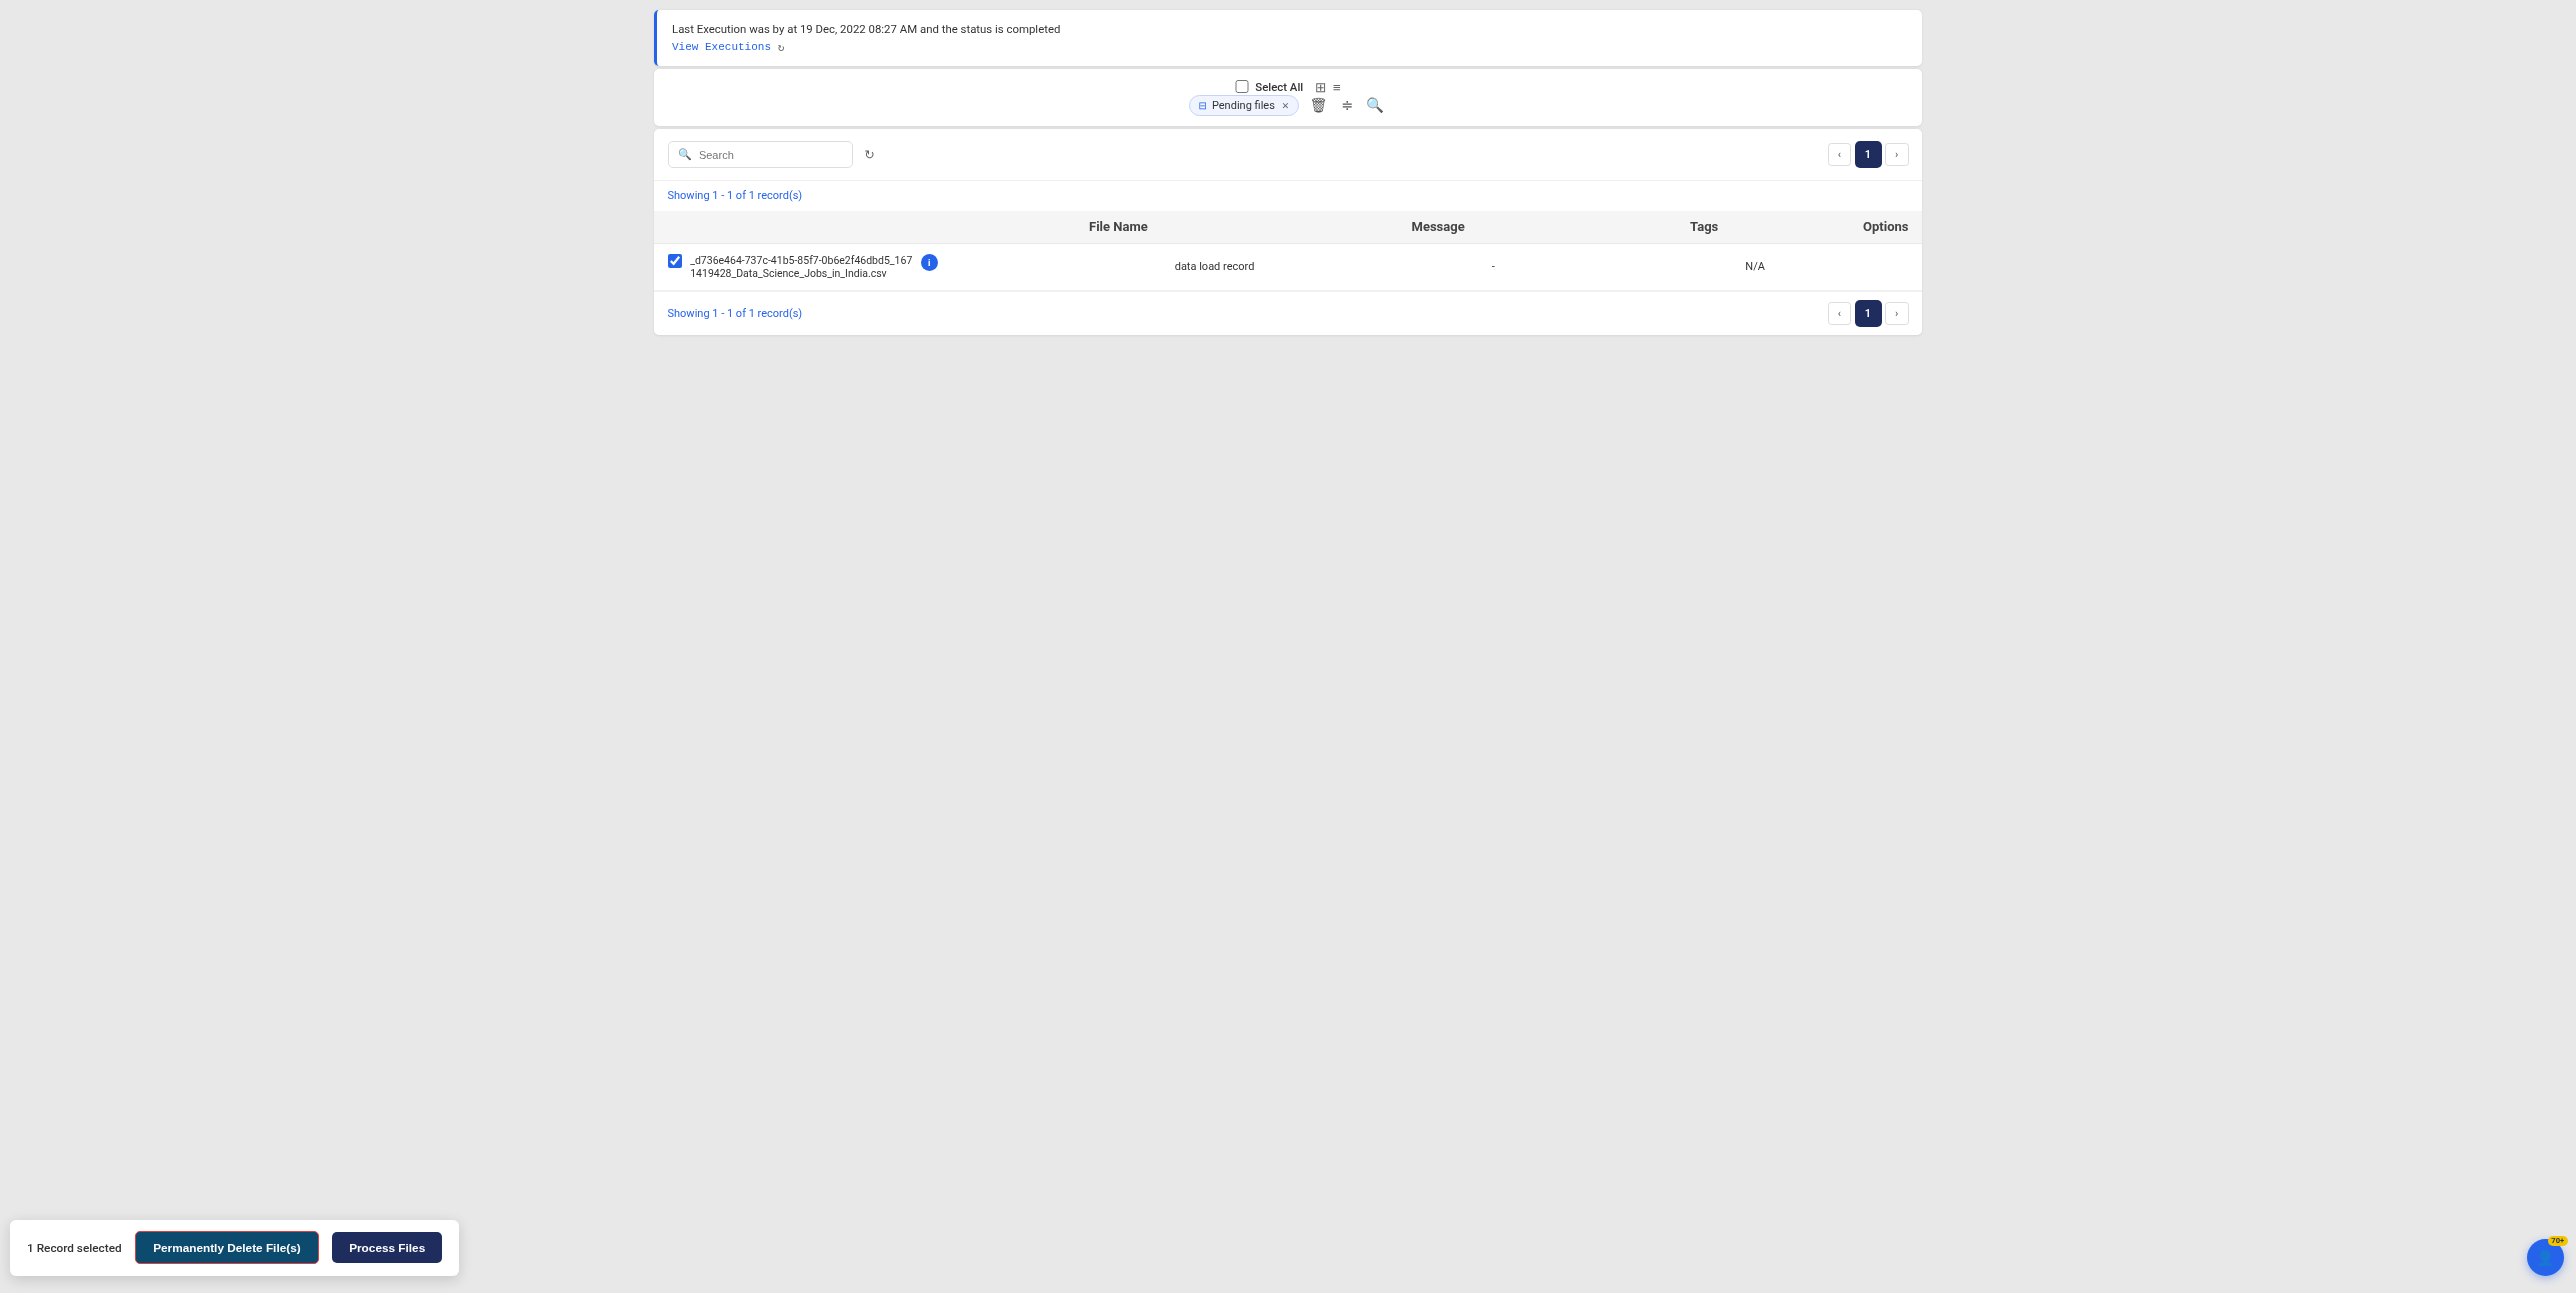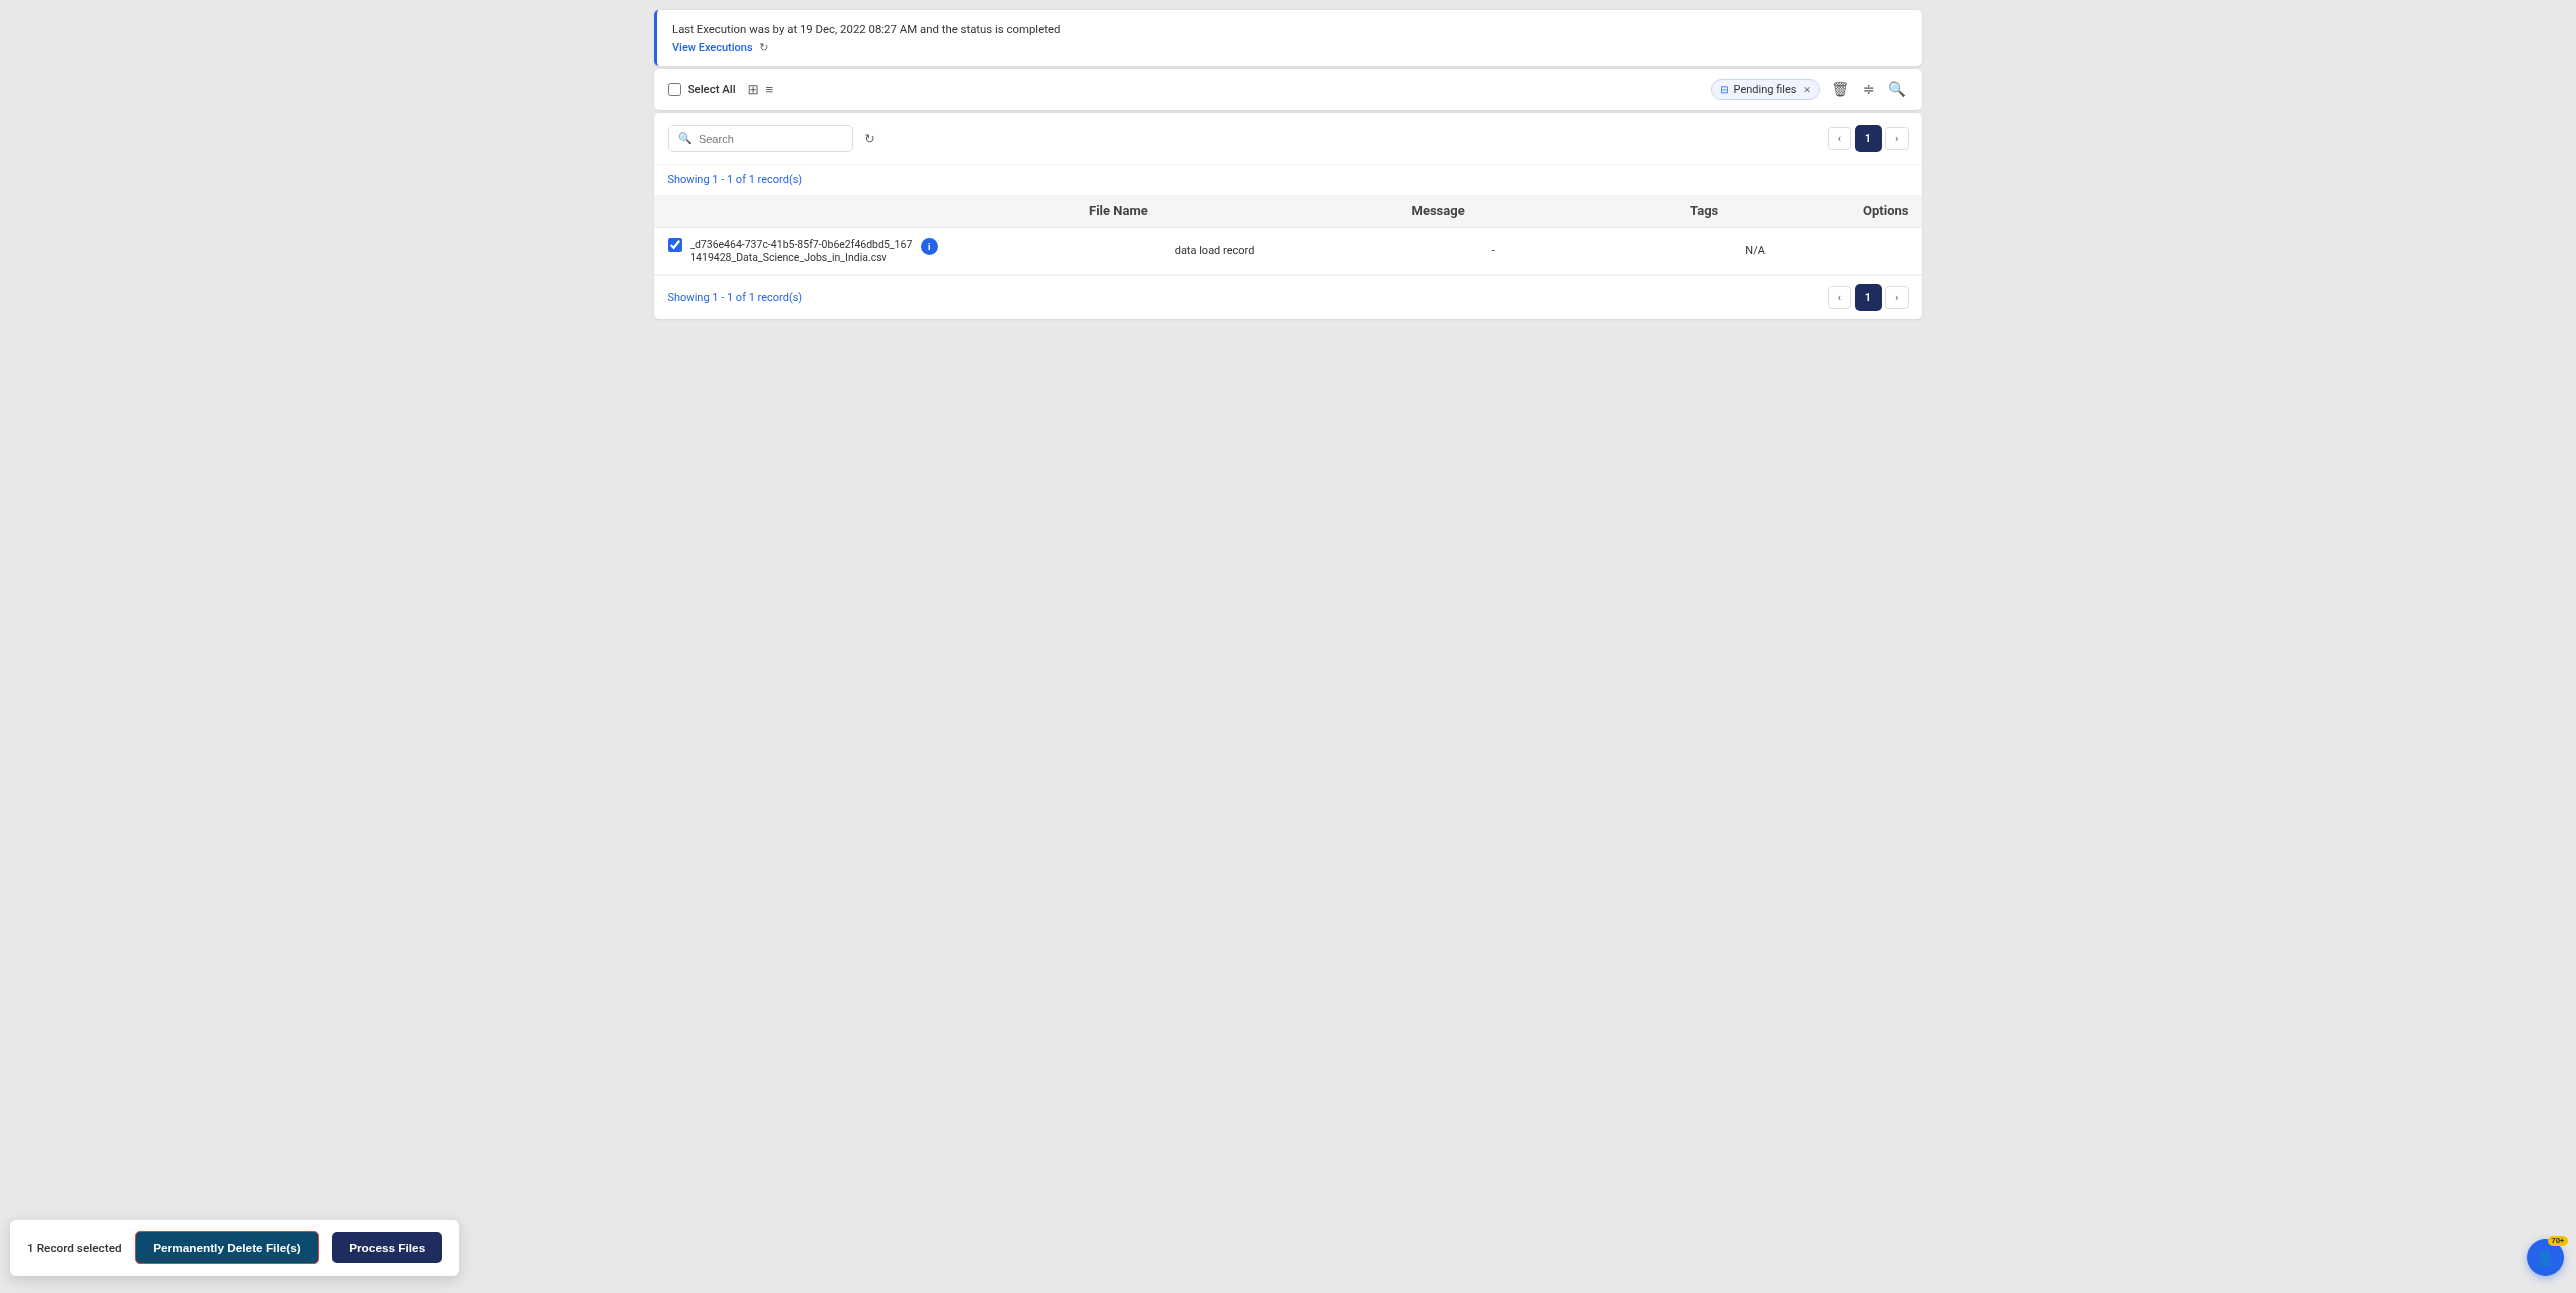--- a/index.html
+++ b/index.html
@@ -30,20 +30,21 @@
     }
     .execution-banner .exec-text {
       font-size: 11.4px;
       color: #333;
       margin-bottom: 5px;
     }
     .execution-banner .exec-links {
       display: flex;
       align-items: center;
       gap: 6.7px;
+      font-family: Liberation Mono, monospace;
     }
     .view-executions-link {
       color: #2563eb;
       font-size: 11px;
       font-weight: 500;
       cursor: pointer;
       text-decoration: none;
     }
     .refresh-icon-small {
       color: #666;
@@ -53,20 +54,21 @@
 
     
     .toolbar {
       background: #fff;
       border-radius: 5px;
       padding: 10px 13.5px;
       display: flex;
       align-items: center;
       justify-content: space-between;
       box-shadow: 0 0.8px 2.5px rgba(0,0,0,0.08);
+      flex-direction: column;
     }
     .toolbar-left {
       display: flex;
       align-items: center;
       gap: 11.8px;
     }
     .select-all-container {
       display: flex;
       align-items: center;
       gap: 6.7px;

